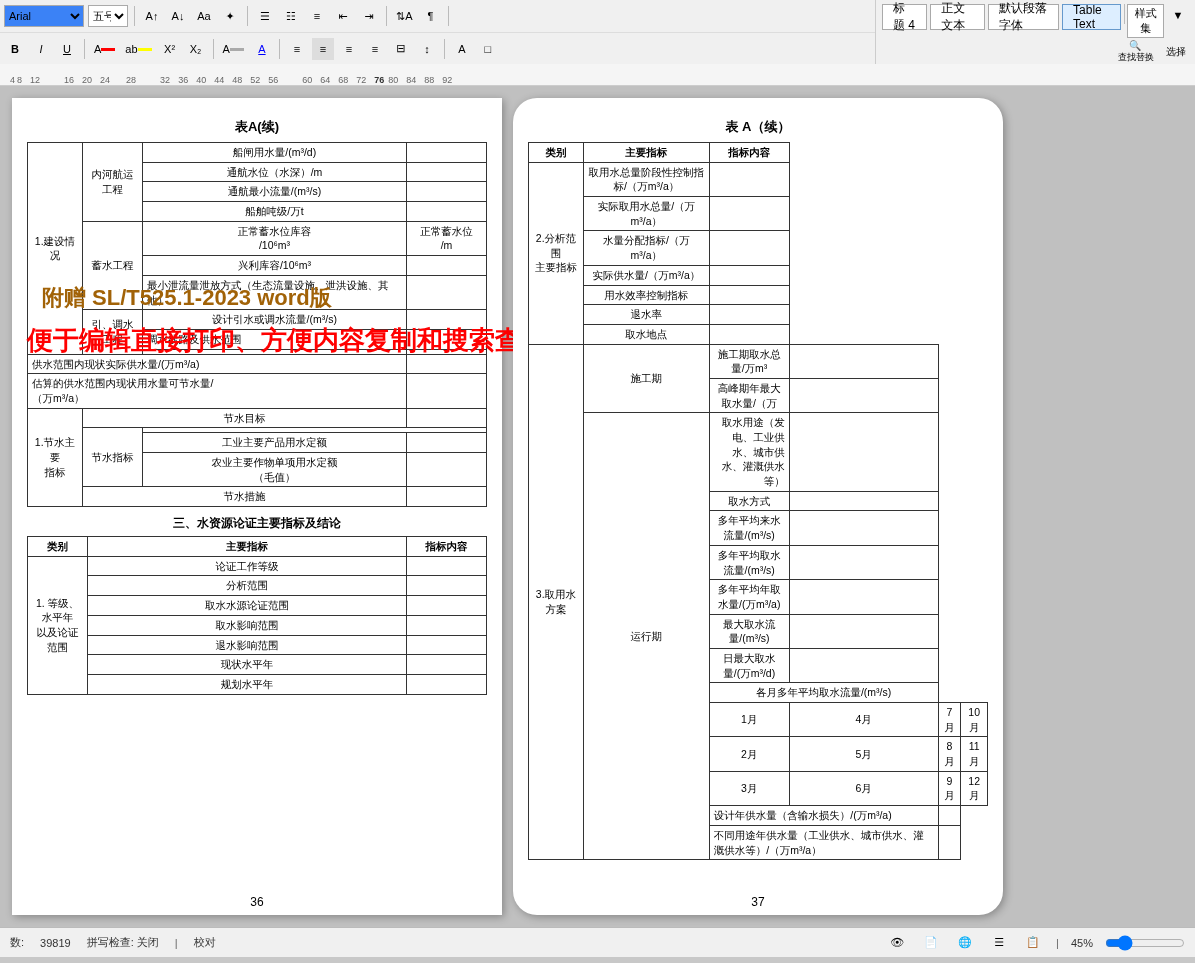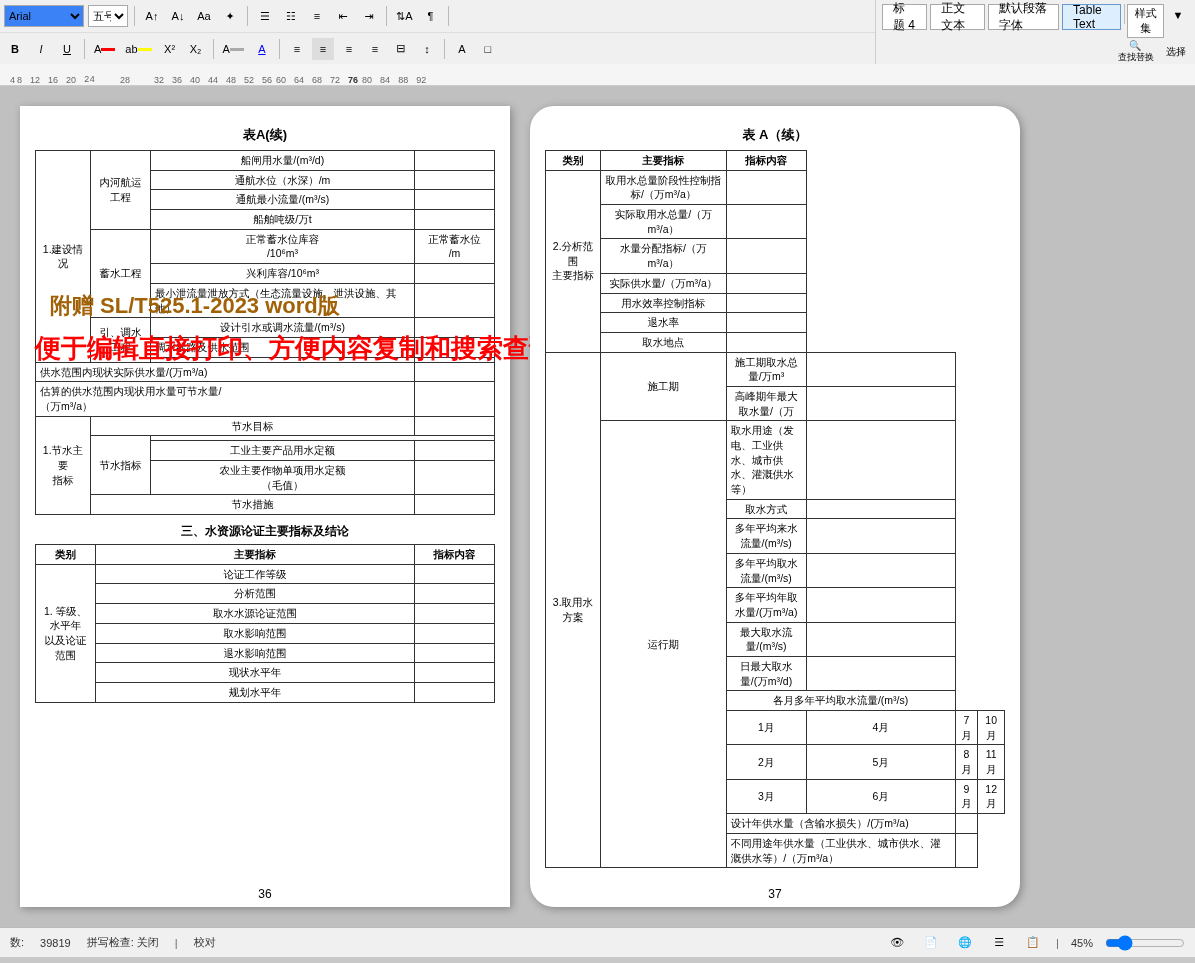--- a/index.html
+++ b/index.html
@@ -15,21 +15,21 @@
     .style-tag.active { background: #ddeeff; border-color: #6699cc; }
 
     
     .ruler { height: 22px; background: #f5f5f5; border-bottom: 1px solid #ccc; display: flex; align-items: flex-end; padding-left: 10px; overflow: hidden; position: relative; }
     .ruler-content { display: flex; align-items: flex-end; font-size: 9px; color: #666; }
 
     
     .main-area { display: flex; height: calc(963px - 70px - 22px - 30px); background: #c0c0c0; overflow: hidden; }
 
     
-    .pages-container { display: flex; gap: 20px; padding: 20px; overflow: auto; flex: 1; }
+    .pages-container { display: flex; gap: 11px; padding: 12px; overflow: auto; flex: 1; }
     .page { background: white; box-shadow: 2px 2px 8px rgba(0,0,0,0.3); position: relative; }
     .page-left { width: 490px; min-height: 780px; padding: 20px 15px; }
     .page-right { width: 490px; min-height: 780px; padding: 20px 15px; border-radius: 24px; }
 
     
     .table-title { text-align: center; font-size: 13px; font-weight: bold; margin-bottom: 6px; }
     table { border-collapse: collapse; font-size: 11px; width: 100%; }
     table td, table th { border: 1px solid #333; padding: 2px 4px; text-align: center; line-height: 1.4; }
     .overlay-red1 { position: absolute; top: 185px; left: 30px; color: #a16207; font-size: 22px; font-weight: bold; font-family: SimHei, sans-serif; white-space: nowrap; }
     .overlay-red2 { position: absolute; top: 225px; left: 15px; color: red; font-size: 26px; font-weight: bold; font-family: SimHei, sans-serif; white-space: nowrap; }
@@ -114,32 +114,32 @@
     <div class="tb-sep"></div>
     <button class="tb-btn">A</button>
     <button class="tb-btn">□</button>
   </div>
 </div>
 
 <div class="ruler">
   <div class="ruler-content">
     <span style="margin-right:2px;">4</span>
     <span style="margin-right:8px;">8</span>
-    <span style="margin-right:8px;">12</span>
+    <span style="margin-right:24px;">12</span>
     <span style="margin-right:8px;">16</span>
     <span style="margin-right:8px;">20</span>
-    <span style="margin-right:25px;font-family:Liberation Mono, monospace;">24</span>
+    <span style="margin-right:16px;">24</span>
     <span style="margin-right:24px;">28</span>
     <span style="margin-right:8px;">32</span>
     <span style="margin-right:8px;">36</span>
     <span style="margin-right:8px;">40</span>
     <span style="margin-right:8px;">44</span>
     <span style="margin-right:8px;">48</span>
     <span style="margin-right:8px;">52</span>
-    <span style="margin-right:4px;">56</span>
+    <span style="margin-right:24px;">56</span>
     <span style="margin-right:8px;">60</span>
     <span style="margin-right:8px;">64</span>
     <span style="margin-right:8px;">68</span>
     <span style="margin-right:8px;">72</span>
     <span style="margin-right:4px;font-weight:bold;color:#333;">76</span>
     <span style="margin-right:8px;">80</span>
     <span style="margin-right:8px;">84</span>
     <span style="margin-right:8px;">88</span>
     <span style="margin-right:8px;">92</span>
   </div>
@@ -328,21 +328,21 @@
             <td>施工期取水总量/万m³</td>
             <td></td>
           </tr>
           <tr>
             <td>高峰期年最大取水量/（万</td>
             <td></td>
           </tr>
 
           <tr>
             <td rowspan="19">运行期</td>
-            <td style="text-align:left;">取水用途（发电、工业供水、城市供水、灌溉供水等）</td>
+            <td style="text-align:right;">取水用途（发电、工业供水、城市供水、灌溉供水等）</td>
             <td></td>
           </tr>
           <tr>
             <td>取水方式</td>
             <td></td>
           </tr>
           <tr>
             <td>多年平均来水流量/(m³/s)</td>
             <td></td>
           </tr>

